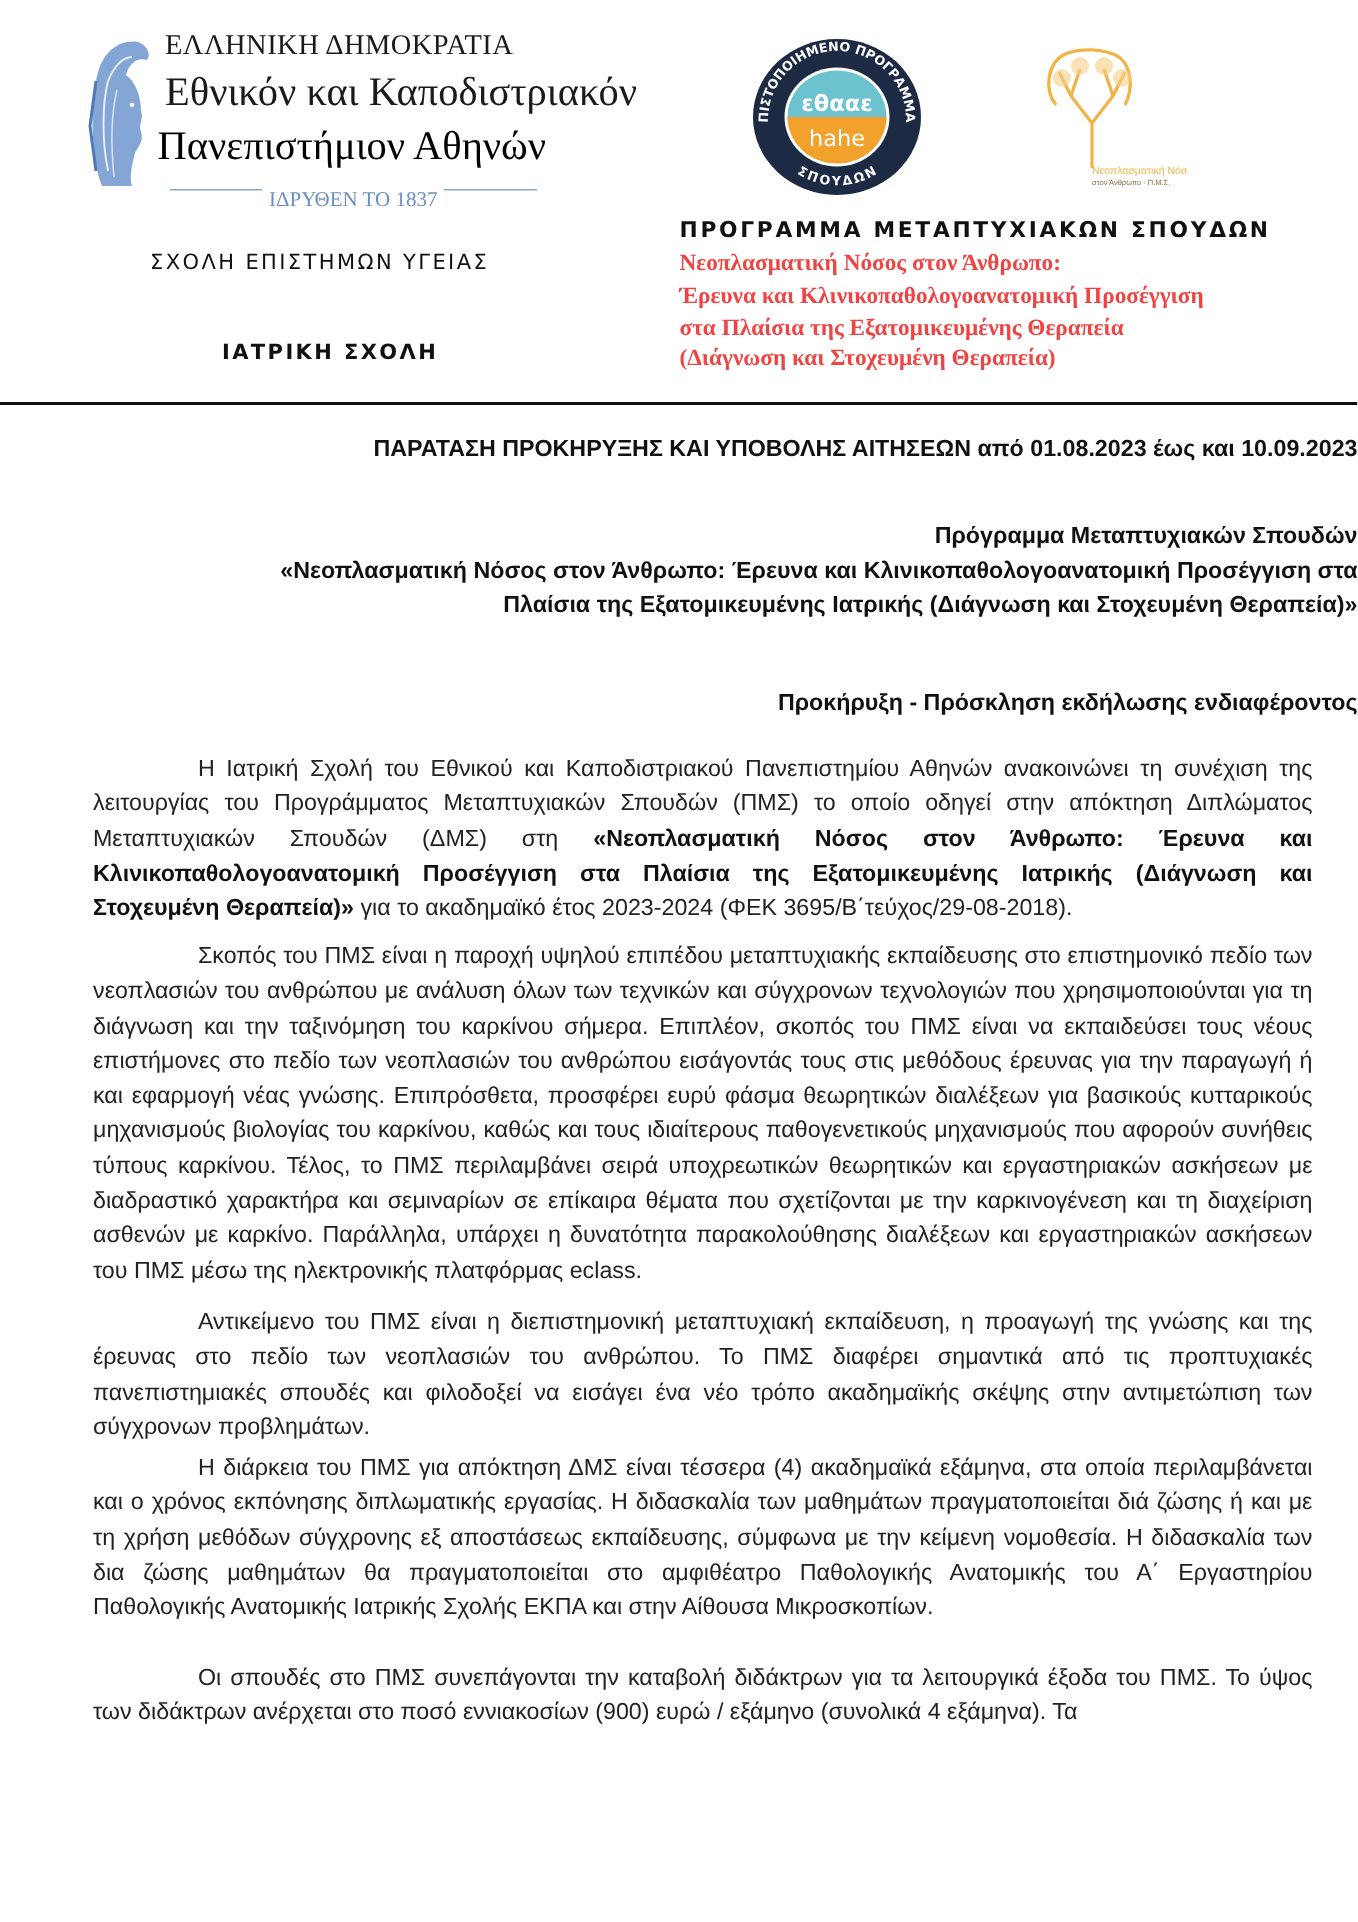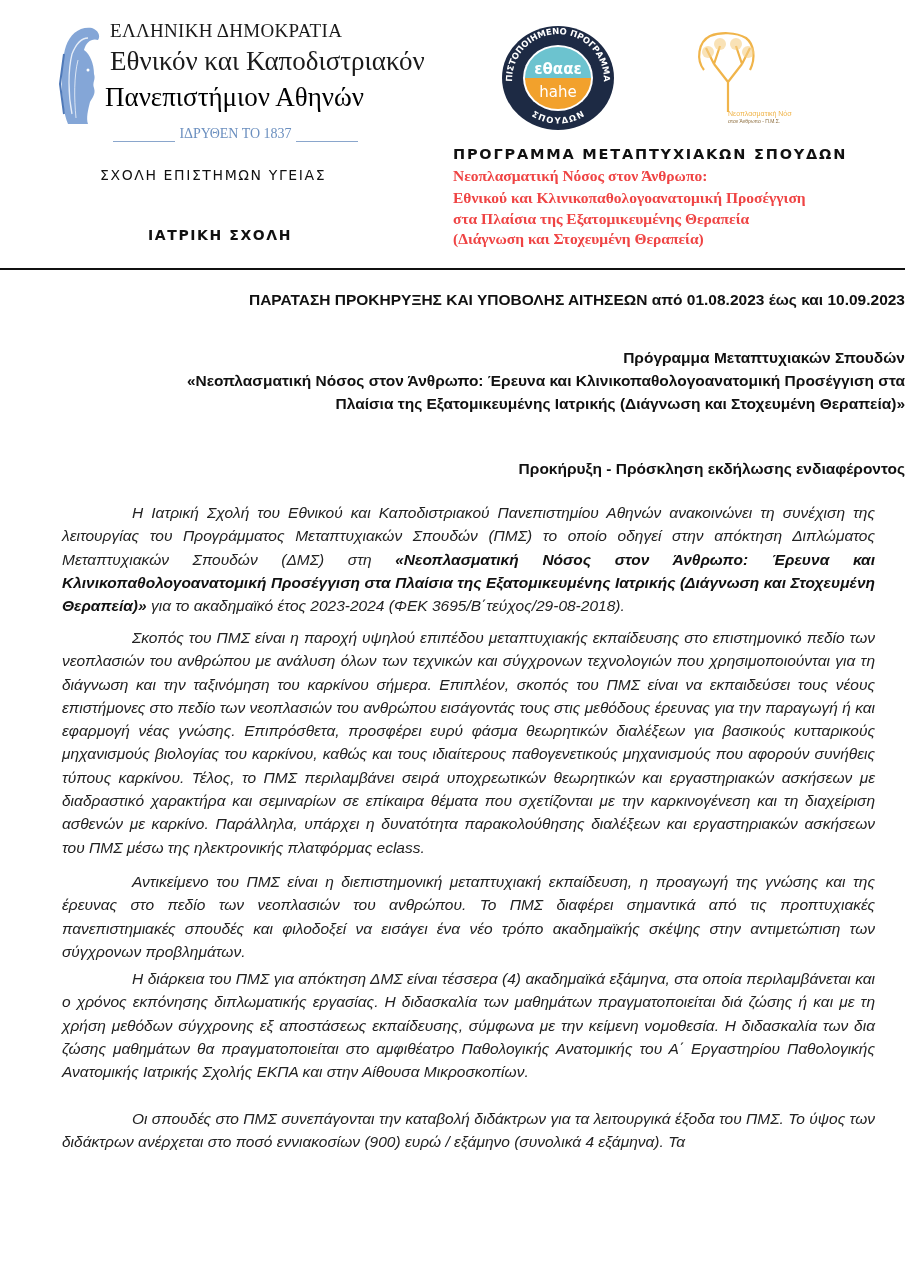--- a/index.html
+++ b/index.html
@@ -4,38 +4,38 @@
 <style>
   html, body { margin:0; padding:0; background:#ffffff; }
   body { width:905px; height:1281px; position:relative; overflow:hidden; font-family:"Liberation Sans Narrow","Liberation Sans", sans-serif; color:#1a1a1a; }
   .abs { position:absolute; }
 
   
   .uoa-helmet { left:58px; top:24px; width:44px; height:106px; }
   .uoa-republic { left:110px; top:20px; font-family:"Liberation Serif", serif; font-size:19px; color:#1a1a1a; letter-spacing:0.3px; }
   .uoa-name1 { left:110px; top:46px; font-family:"Liberation Serif", serif; font-size:27px; color:#1a1a1a; }
   .uoa-name2 { left:105px; top:82px; font-family:"Liberation Serif", serif; font-size:27px; color:#000000; }
-  .uoa-founded { left:113px; top:126px; width:245px; display:flex; align-items:flex-end; font-family:"Liberation Serif", serif; font-size:14px; color:#6b8fbf; }
+  .uoa-founded { left:113px; top:126px; width:245px; display:flex; align-items:flex-start; font-family:"Liberation Serif", serif; font-size:14px; color:#6b8fbf; }
   .uoa-founded .ln { flex:1; height:1px; background:#8aa6cc; }
   .uoa-founded span.t { padding:0 4px; }
   .school1 { left:100px; top:167px; font-family:"DejaVu Sans", sans-serif; font-weight:normal; font-size:14px; letter-spacing:1.6px; color:#111; }
   .school2 { left:148px; top:190px; font-family:"DejaVu Sans", sans-serif; font-weight:bold; font-size:14px; letter-spacing:1.6px; color:#111;margin-top:37px; }
 
   
   .hahe { left:498px; top:22px; width:120px; height:110px; }
   .tree { left:692px; top:30px; width:100px; height:95px; }
 
   .pms-head { left:453px; top:146px; font-family:"DejaVu Sans", sans-serif; font-weight:bold; font-size:14.5px; letter-spacing:1.8px; color:#111; }
   .pms-sub { left:453px; font-family:"Liberation Serif", serif; font-weight:bold; font-size:15.5px; color:#ef4444; }
 
   .rule { left:0; top:268px; width:905px; height:2px; background:#111; }
 
   .center { left:0; width:905px; text-align:right; font-weight:bold; font-size:15.5px; color:#111; }
 
-  .para { left:62px; width:813px; font-size:15.5px; line-height:23.3px; text-align:justify; color:#222;font-style:italic; }
+  .para { left:62px; width:813px; font-size:15.5px; line-height:23.3px; text-align:justify; color:#222; }
   .para .ind { display:inline-block; width:70px; }
   .para b { color:#111; }
 </style>
 </head>
 <body>
 
 <svg class="abs uoa-helmet" viewBox="0 0 44 106">
   <path d="M10 100 C2 80 2 40 8 22 C12 10 22 2 34 4 C40 6 43 12 40 16 C34 14 28 18 26 26 C32 30 36 40 36 50 C38 56 34 58 36 64 C38 70 34 74 32 78 C30 86 28 94 30 100 Z" fill="#6e97d0" opacity="0.85"></path>
   <path d="M14 90 C10 70 10 46 14 30 C18 20 24 14 30 14" stroke="#ffffff" stroke-width="1.3" fill="none" opacity="0.8"></path>
   <path d="M18 94 C16 74 16 52 20 36" stroke="#ffffff" stroke-width="1" fill="none" opacity="0.7"></path>
@@ -83,21 +83,21 @@
       <circle cx="28" cy="14" r="6"></circle>
       <circle cx="44" cy="14" r="6"></circle>
       <circle cx="56" cy="22" r="6"></circle>
   </g>
   <text x="36" y="86" font-family="Liberation Sans, sans-serif" font-size="7" fill="#f0b44a">Νεοπλασματική Νόσος</text>
   <text x="36" y="93" font-family="Liberation Sans, sans-serif" font-size="5" fill="#8a6a3a">στον Άνθρωπο - Π.Μ.Σ.</text>
 </svg>
 
 <div class="abs pms-head">ΠΡΟΓΡΑΜΜΑ ΜΕΤΑΠΤΥΧΙΑΚΩΝ ΣΠΟΥΔΩΝ</div>
 <div class="abs pms-sub" style="top:167px">Νεοπλασματική Νόσος στον Άνθρωπο:</div>
-<div class="abs pms-sub" style="top:189px">Εθνικού και Κλινικοπαθολογοανατομική  Προσέγγιση</div>
+<div class="abs pms-sub" style="top:189px">Έρευνα και Κλινικοπαθολογοανατομική  Προσέγγιση</div>
 <div class="abs pms-sub" style="top:210px">στα Πλαίσια της Εξατομικευμένης Θεραπεία</div>
 <div class="abs pms-sub" style="top:230px">(Διάγνωση και Στοχευμένη Θεραπεία)</div>
 
 <div class="abs rule"></div>
 
 <div class="abs center" style="top:291px">ΠΑΡΑΤΑΣΗ ΠΡΟΚΗΡΥΞΗΣ ΚΑΙ ΥΠΟΒΟΛΗΣ ΑΙΤΗΣΕΩΝ από 01.08.2023 έως και 10.09.2023</div>
 <div class="abs center" style="top:349px">Πρόγραμμα Μεταπτυχιακών Σπουδών</div>
 <div class="abs center" style="top:372px">«Νεοπλασματική Νόσος στον Άνθρωπο: Έρευνα και Κλινικοπαθολογοανατομική  Προσέγγιση στα</div>
 <div class="abs center" style="top:395px">Πλαίσια της Εξατομικευμένης Ιατρικής (Διάγνωση και Στοχευμένη Θεραπεία)»</div>
 <div class="abs center" style="top:460px">Προκήρυξη - Πρόσκληση εκδήλωσης ενδιαφέροντος</div>

